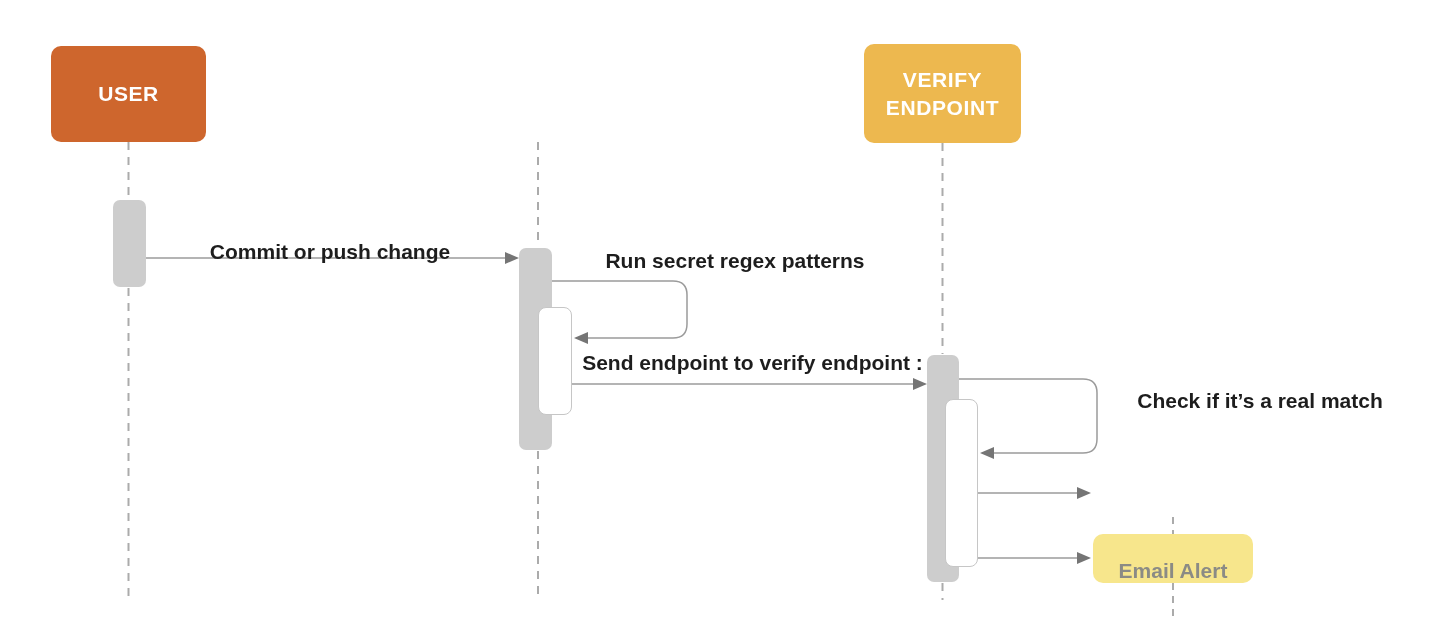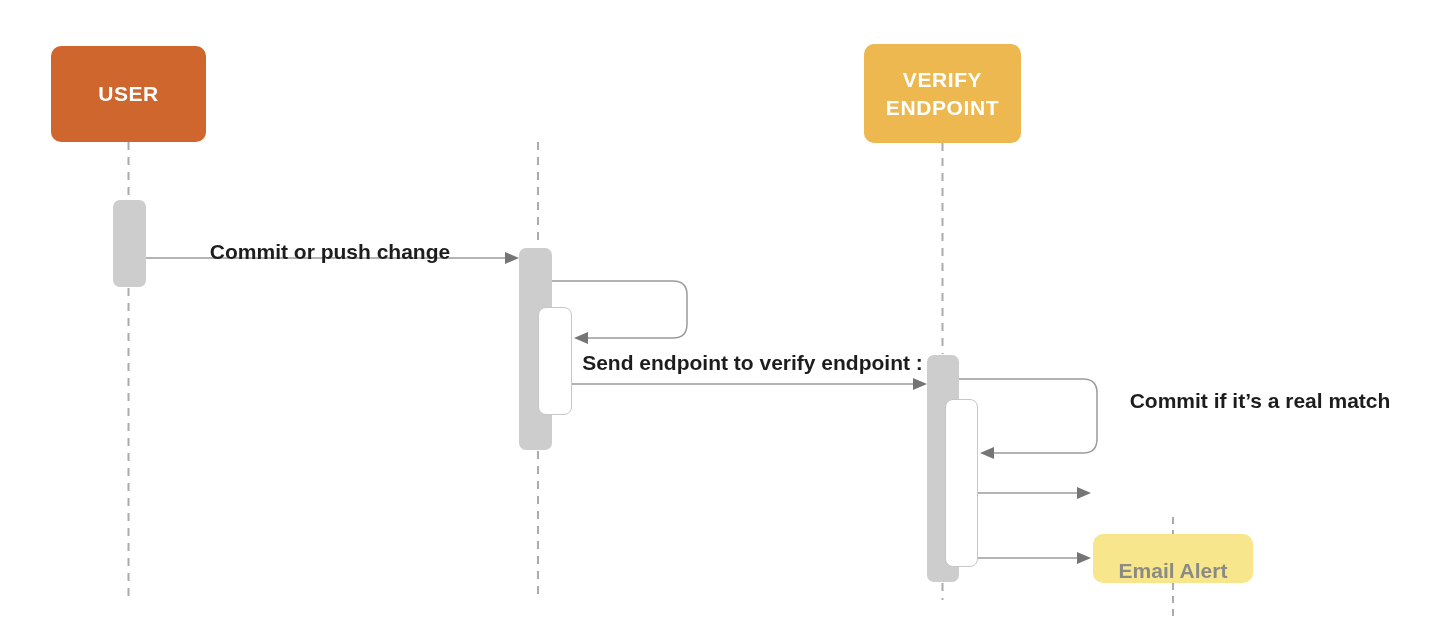--- a/index.html
+++ b/index.html
@@ -128,20 +128,21 @@
   </svg>
 
   <div class="actor-box" id="actor-user">
     <span>USER</span>
   </div>
   <div class="actor-box" id="actor-verify">
     <span>VERIFY ENDPOINT</span>
   </div>
 
   <div class="msg-label" id="label-commit">Commit or push change</div>
+  <div class="msg-label" id="label-run">Run secret regex patterns</div>
   <div class="msg-label" id="label-send">Send endpoint to verify endpoint :</div>
-  <div class="msg-label" id="label-check">Commit if it’s a real match</div>
+  <div class="msg-label" id="label-check">Check if it’s a real match</div>
 
   <div class="note-box" id="note-email">
     <span>Email Alert</span>
   </div>
 
 </div>
 
 </body></html>

